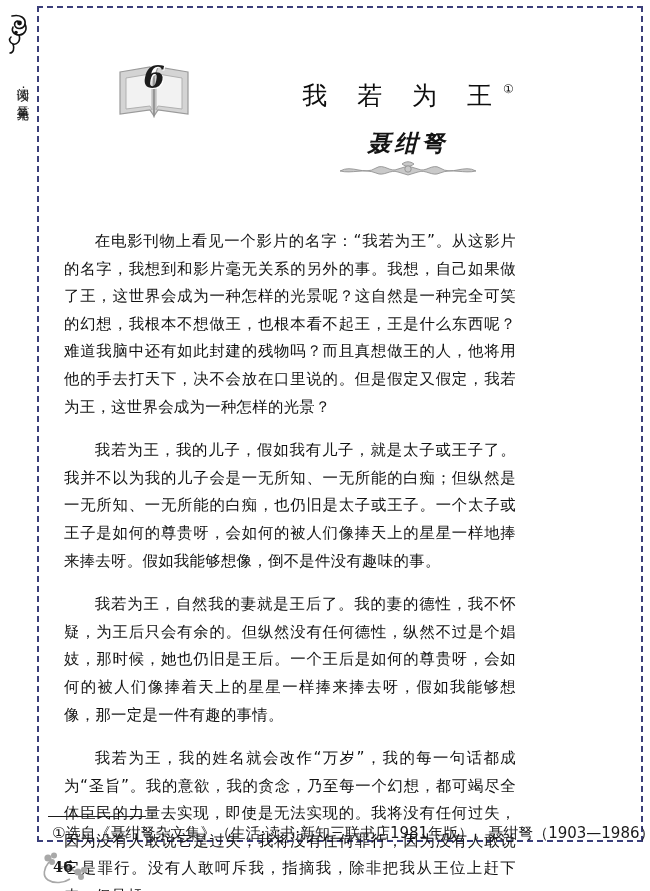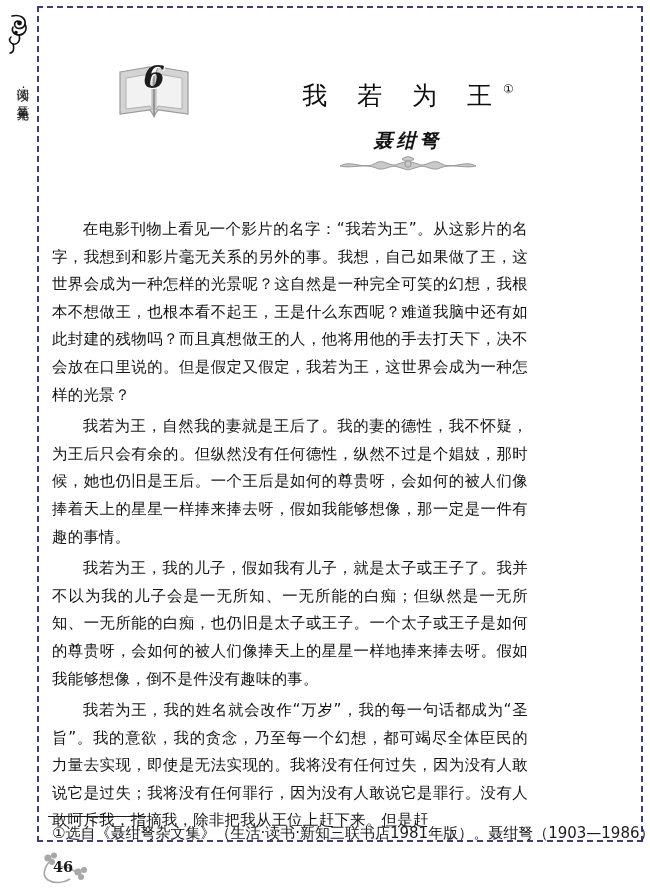--- a/index.html
+++ b/index.html
@@ -111,21 +111,21 @@
     color: #0d0d0d;
   }
   #author-block {
     position: absolute;
     left: 150px;
     top: 82px;
     width: 420px;
     text-align: center;
   }
   #author-name {
-    font-size: 19px;
+    font-size: 23px;
     font-weight: bold;
     font-style: italic;
     letter-spacing: 4px;
     color: #141414;
     font-family: "DejaVu Serif", serif;
     display: inline-block;
   }
   #author-ornament {
     display: block;
     margin: 1px auto 0 auto;
@@ -134,21 +134,21 @@
   }
 
   
   #article-body {
     position: absolute;
     left: 48px;
     top: 212px;
     width: 484px;
   }
   #article-body p {
-    margin: 4px;
+    margin: 16px;
     text-indent: 2em;
     font-size: 15.4px;
     line-height: 27.6px;
     text-align: justify;
     text-align-last: left;
     letter-spacing: 0.3px;
     color: #121212;
     font-family: "DejaVu Sans", "Liberation Sans", sans-serif;
   }
 
@@ -245,22 +245,22 @@
         <path d="M2 11 C14 4 26 16 38 8 C46 3 52 13 60 9 L70 6 L80 9 C88 13 94 3 102 8 C114 16 126 4 138 11 C126 14 114 8 102 13 C94 17 88 9 80 12 L70 15 L60 12 C52 9 46 17 38 13 C26 8 14 14 2 11 Z"></path>
         <path d="M64 4 C68 1 72 1 76 4 C72 7 68 7 64 4 Z"></path>
         <circle cx="70" cy="9" r="3.2"></circle>
       </g>
     </svg>
   </div>
 </div>
 
 <div id="article-body">
   <p>在电影刊物上看见一个影片的名字：“我若为王”。从这影片的名字，我想到和影片毫无关系的另外的事。我想，自己如果做了王，这世界会成为一种怎样的光景呢？这自然是一种完全可笑的幻想，我根本不想做王，也根本看不起王，王是什么东西呢？难道我脑中还有如此封建的残物吗？而且真想做王的人，他将用他的手去打天下，决不会放在口里说的。但是假定又假定，我若为王，这世界会成为一种怎样的光景？</p>
+  <p>我若为王，我的儿子，假如我有儿子，就是太子或王子了。我并不以为我的儿子会是一无所知、一无所能的白痴；但纵然是一无所知、一无所能的白痴，也仍旧是太子或王子。一个太子或王子是如何的尊贵呀，会如何的被人们像捧天上的星星一样地捧来捧去呀。假如我能够想像，倒不是件没有趣味的事。</p>
   <p>我若为王，自然我的妻就是王后了。我的妻的德性，我不怀疑，为王后只会有余的。但纵然没有任何德性，纵然不过是个娼妓，那时候，她也仍旧是王后。一个王后是如何的尊贵呀，会如何的被人们像捧着天上的星星一样捧来捧去呀，假如我能够想像，那一定是一件有趣的事情。</p>
-  <p>我若为王，我的儿子，假如我有儿子，就是太子或王子了。我并不以为我的儿子会是一无所知、一无所能的白痴；但纵然是一无所知、一无所能的白痴，也仍旧是太子或王子。一个太子或王子是如何的尊贵呀，会如何的被人们像捧天上的星星一样地捧来捧去呀。假如我能够想像，倒不是件没有趣味的事。</p>
   <p>我若为王，我的姓名就会改作“万岁”，我的每一句话都成为“圣旨”。我的意欲，我的贪念，乃至每一个幻想，都可竭尽全体臣民的力量去实现，即使是无法实现的。我将没有任何过失，因为没有人敢说它是过失；我将没有任何罪行，因为没有人敢说它是罪行。没有人敢呵斥我，指摘我，除非把我从王位上赶下来。但是赶</p>
 </div>
 
 <div id="footnote-rule"></div>
 <div id="footnote">①选自《聂绀弩杂文集》（生活·读书·新知三联书店1981年版）。聂绀弩（1903—1986），现代作家。</div>
 
 <div id="page-number-block">
   <svg id="page-number-ornament" viewBox="0 0 72 34" aria-hidden="true">
     <g fill="#a8a8a8">
       <circle cx="20" cy="6" r="3.6"></circle>

